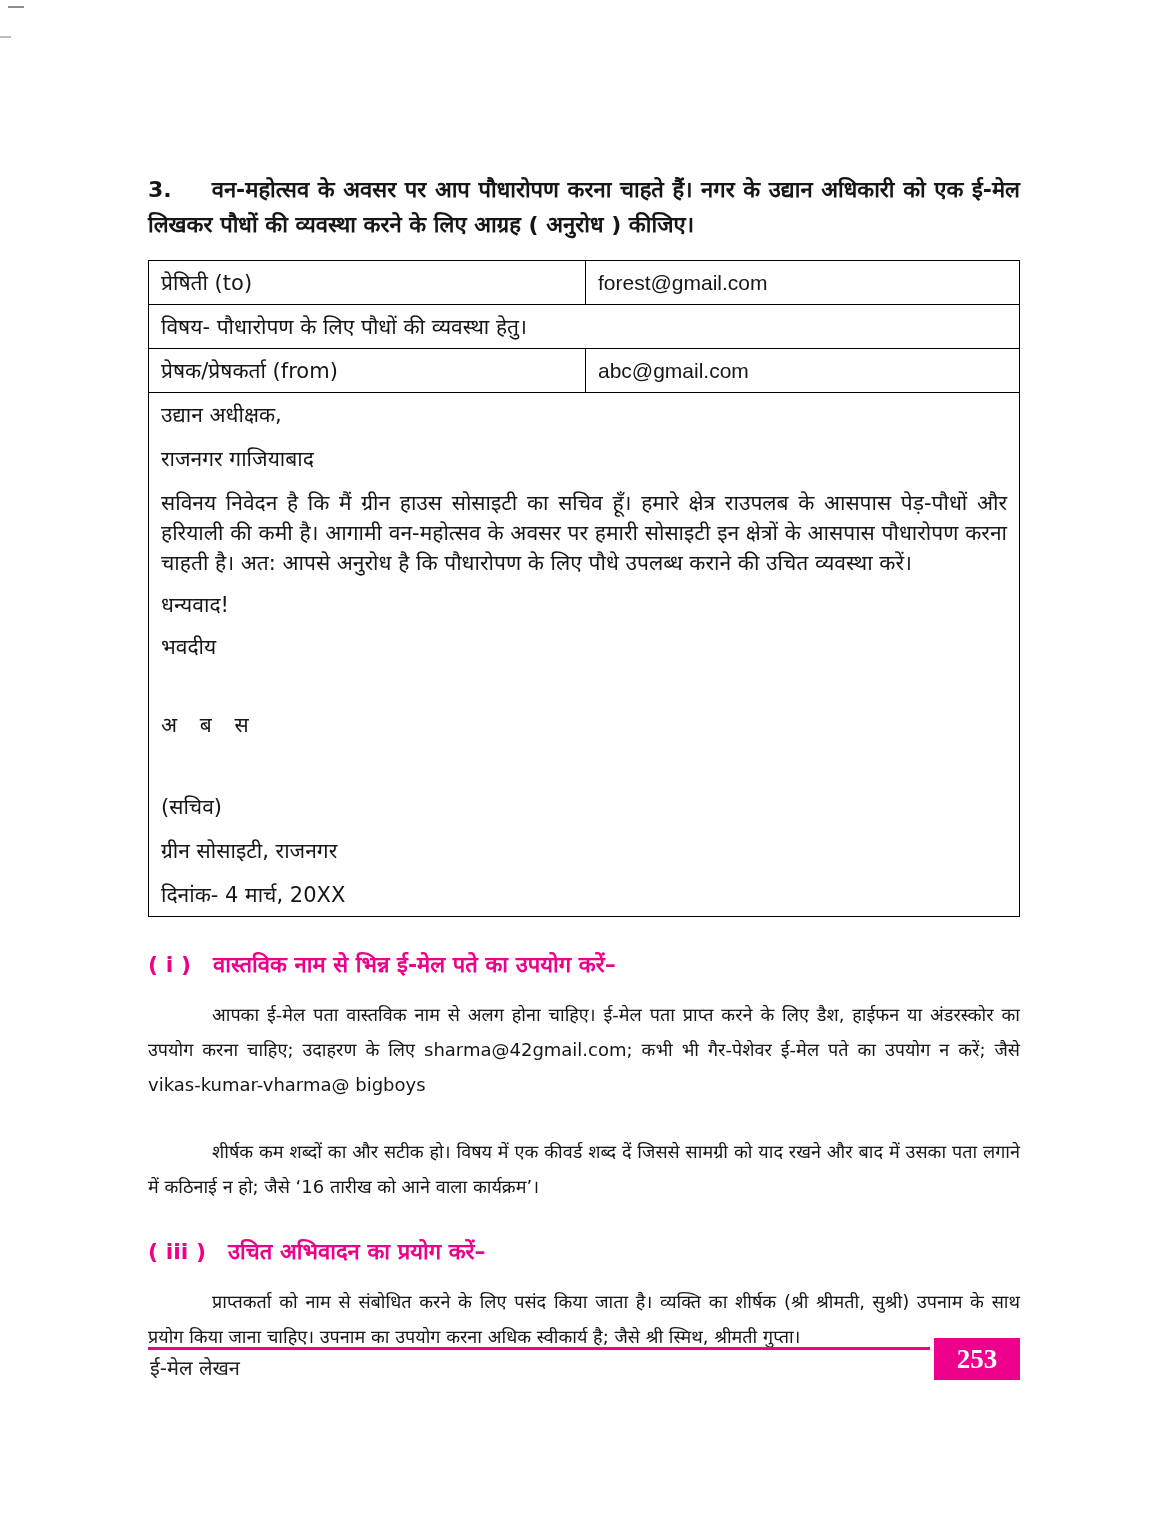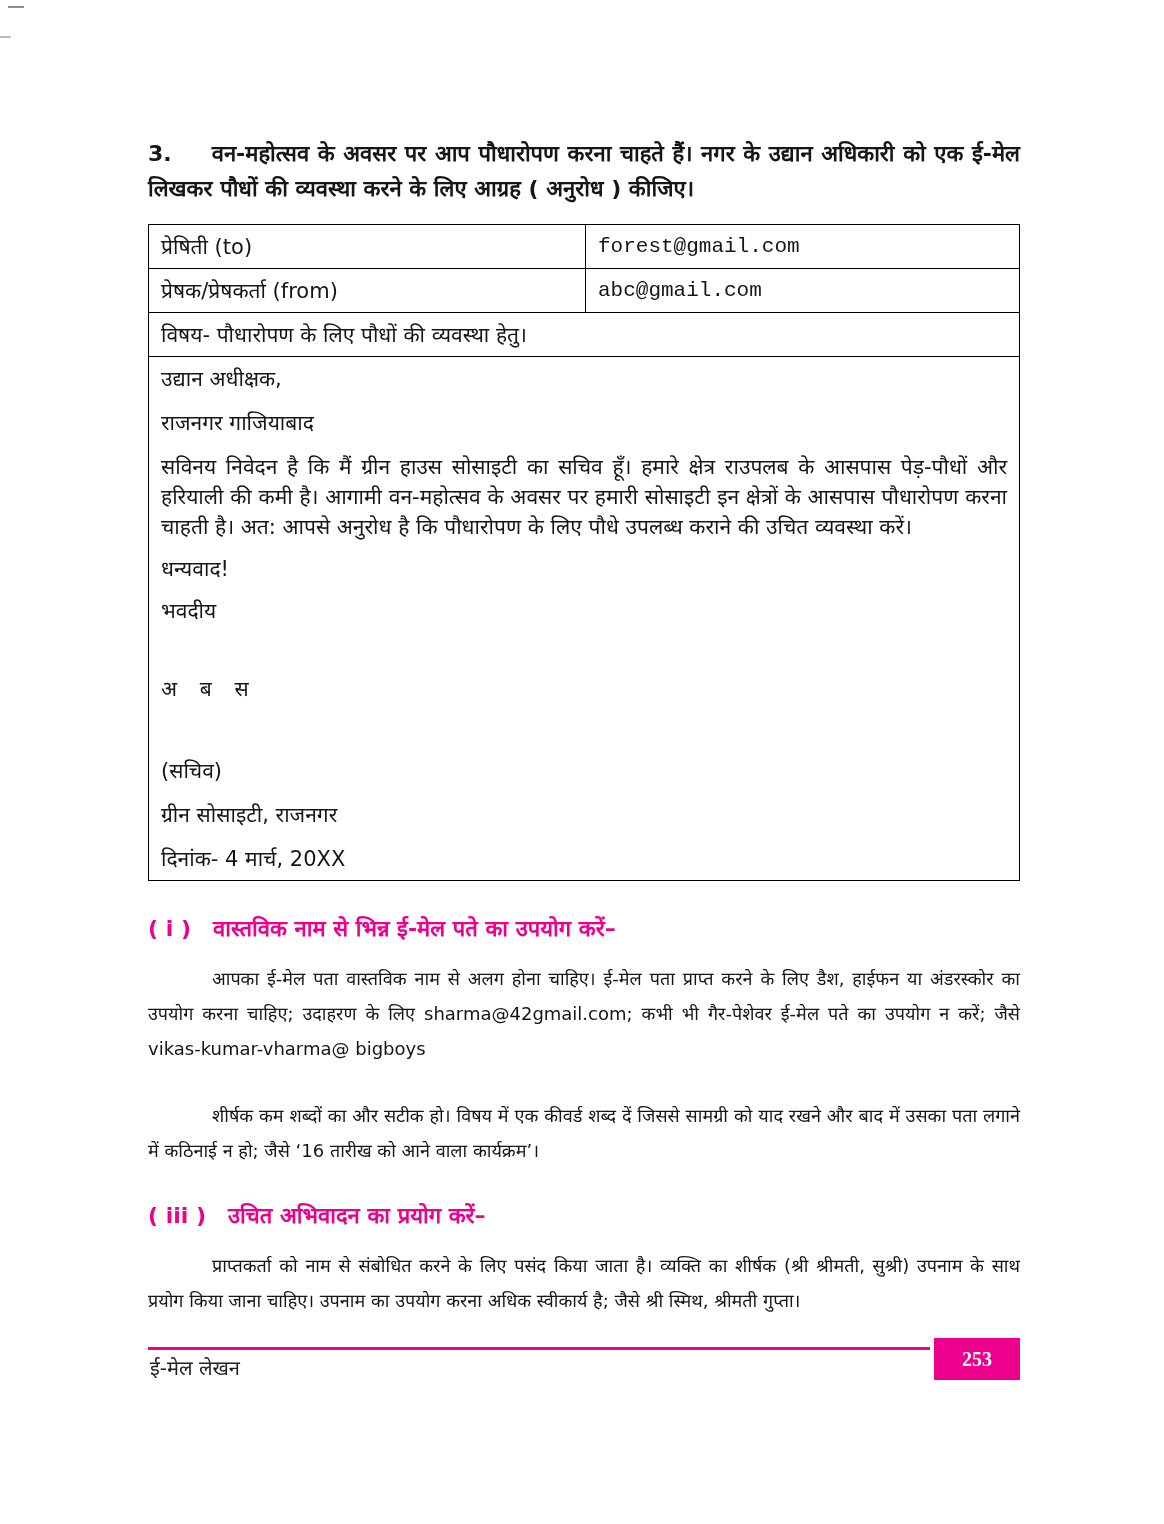--- a/index.html
+++ b/index.html
@@ -9,38 +9,38 @@
     position:relative;
     overflow:hidden;
     font-family:"DejaVu Sans","Liberation Sans",sans-serif;
     color:#161616;
   }
   .crop-mark-1 { position:absolute; left:8px; top:6px; width:16px; height:2px; background:#8f8f8f; }
   .crop-mark-2 { position:absolute; left:0px; top:36px; width:11px; height:2px; background:#bdbdbd; }
 
   .content { position:absolute; left:148px; top:136px; width:872px; }
 
-  .question { font-size:22px; font-weight:700; line-height:35px; text-align:justify; }
+  .question { font-size:22px; font-weight:700; line-height:35px; text-align:justify;margin-top:36px; }
   .qnum { padding-right:40px; }
 
   table.email-table {
     width:100%;
     margin-top:18px;
     border-collapse:collapse;
     padding-left:40px;
   }
   table.email-table td {
     border:1.6px solid #000;
     font-size:21px;
     line-height:30px;
     padding:7px 12px 6px 12px;
     vertical-align:top;
   }
   td.label-col { width:437px; }
-  .latin { font-family:Liberation Mono, monospace; font-size:22px; }
+  .latin { font-family:Liberation Sans, sans-serif; font-size:22px; }
 
   td.body-cell { padding:12px 14px 10px 12px; }
   .body-cell p { font-size:21px; line-height:30px; }
   .mb-s  { margin-bottom:14px; }
   .mb-m  { margin-bottom:12px; }
   .email-para { line-height:36px; text-align:justify; margin-bottom:12px; }
   .closing-line   { margin-bottom:48px; }
   .signature-line { word-spacing:16px; margin-bottom:52px; }
 
   .tips-heading {
@@ -65,21 +65,21 @@
     position:absolute; left:0; top:9px;
     width:782px; height:3px;
     background:var(--color-accent,#ec008c);
   }
   .footer-label { position:absolute; left:2px; top:16px; font-size:20px; color:#222; }
   .page-badge {
     position:absolute; right:0; top:0;
     width:86px; height:42px;
     background:var(--color-accent,#ec008c);
     color:#ffffff;
-    font-size:20px; font-weight:700;
+    font-size:27px; font-weight:700;
     display:flex; align-items:center; justify-content:center;
     font-family:"Liberation Serif","DejaVu Serif",serif;
   }
 </style>
 </head>
 <body>
 
 <div>
 
   <div class="crop-mark-1"></div>
@@ -89,25 +89,25 @@
 
     <p class="question"><span class="qnum">3.</span><span>वन-महोत्सव के अवसर पर आप पौधारोपण करना चाहते हैं। नगर के उद्यान अधिकारी को एक ई-मेल लिखकर पौधों की व्यवस्था करने के लिए आग्रह ( अनुरोध ) कीजिए।</span></p>
 
     <table class="email-table">
       <tbody>
           <tr>
         <td class="label-col">प्रेषिती (to)</td>
         <td class="latin">forest@gmail.com</td>
       </tr>
       <tr>
+        <td colspan="2">विषय- पौधारोपण के लिए पौधों की व्यवस्था हेतु।</td>
+      </tr>
+      <tr>
         <td class="label-col">प्रेषक/प्रेषकर्ता (from)</td>
         <td class="latin">abc@gmail.com</td>
-      </tr>
-      <tr>
-        <td colspan="2">विषय- पौधारोपण के लिए पौधों की व्यवस्था हेतु।</td>
       </tr>
       <tr>
         <td colspan="2" class="body-cell">
           <p class="mb-s">उद्यान अधीक्षक,</p>
           <p class="mb-s">राजनगर गाजियाबाद</p>
           <p class="email-para">सविनय निवेदन है कि मैं ग्रीन हाउस सोसाइटी का सचिव हूँ। हमारे क्षेत्र राउपलब के आसपास पेड़-पौधों और हरियाली की कमी है। आगामी वन-महोत्सव के अवसर पर हमारी सोसाइटी इन क्षेत्रों के आसपास पौधारोपण करना चाहती है। अत: आपसे अनुरोध है कि पौधारोपण के लिए पौधे उपलब्ध कराने की उचित व्यवस्था करें।</p>
           <p class="mb-m">धन्यवाद!</p>
           <p class="closing-line">भवदीय</p>
           <p class="signature-line">अ ब स</p>
           <p class="mb-s">(सचिव)</p>

